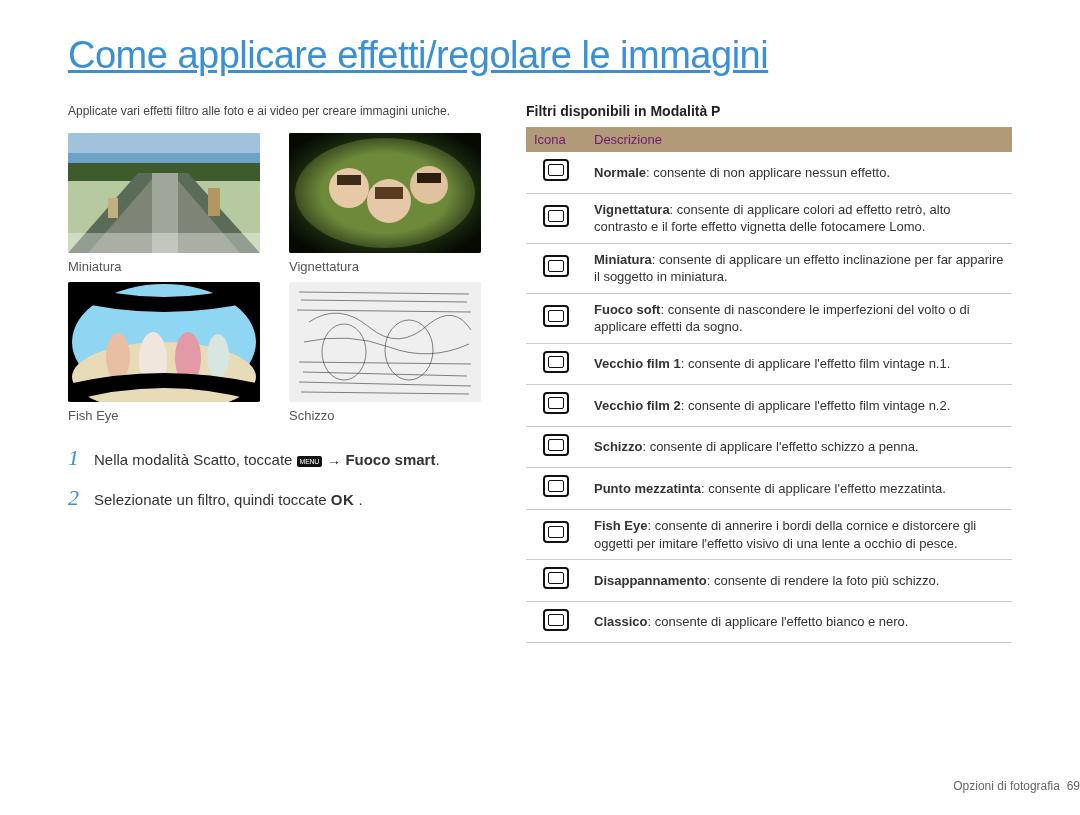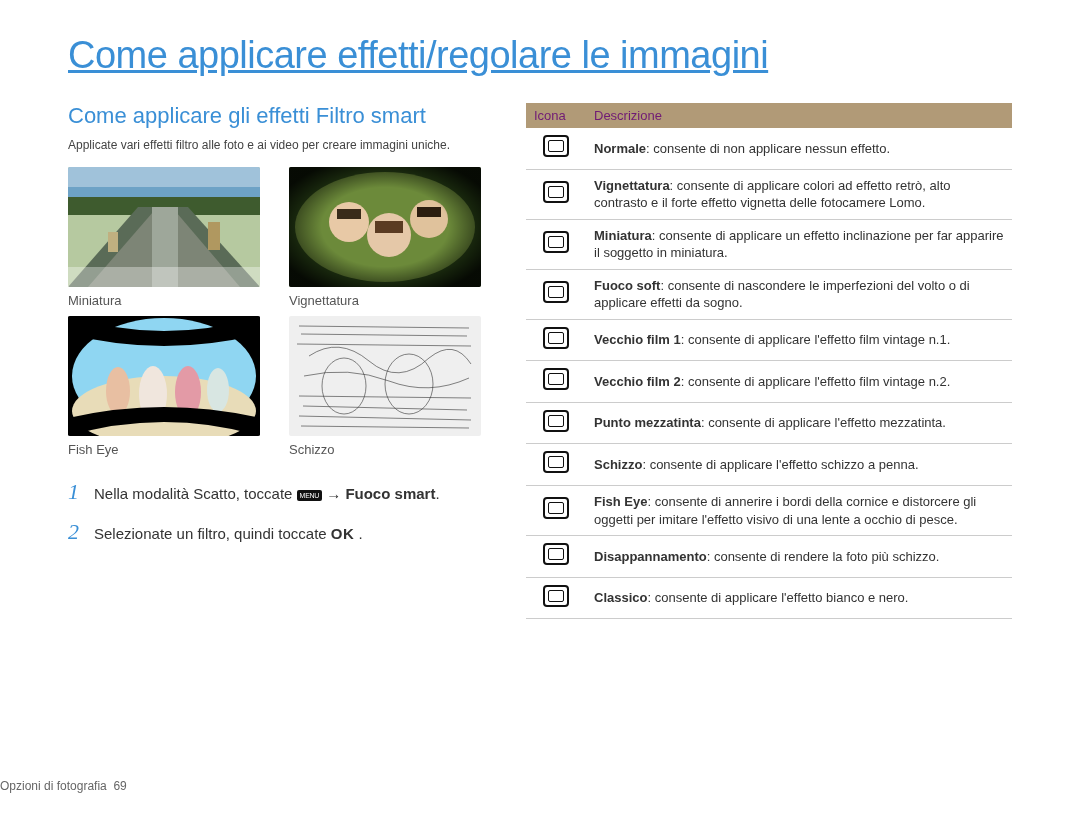--- a/index.html
+++ b/index.html
@@ -141,35 +141,34 @@
     content:"";
     position:absolute;
     inset:3px;
     border:1px solid #111;
     border-radius:2px;
   }
   .footer {
     position: absolute;
     bottom: 22px;
     width: 100%;
-    text-align: left;
+    text-align: right;
     font-size: 12px;
     color: #666;
   }
 </style>
 </head>
 <body>
 
 <div class="page">
   <h1 class="title">Come applicare effetti/regolare le immagini</h1>
 
   <div class="columns">
 
     <div class="col-left">
-      <h2 class="subhead">Come applicare gli effetti Filtro smart</h2>
       <p class="intro">Applicate vari effetti filtro alle foto e ai video per creare immagini uniche.</p>
 
       <div class="img-grid">
 
         <div>
           <svg class="thumb" viewBox="0 0 192 120">
             <rect width="192" height="120" fill="#b6c9a0"></rect>
             <rect y="0" width="192" height="32" fill="#6da2c6"></rect>
             <rect y="30" width="192" height="18" fill="#3e5b2e"></rect>
             <path d="M0,120 L70,40 L120,40 L192,120 Z" fill="#5a6b57"></path>
@@ -250,20 +249,21 @@
           <span>
             <span>Selezionate un filtro, quindi toccate </span>
             <span class="ok-label">OK</span>
             <span>.</span>
           </span>
         </div>
       </div>
     </div>
 
     <div class="col-right">
+      <div class="right-head">Filtri disponibili in Modalità P</div>
       <table class="filters">
         <thead>
           <tr>
             <th>Icona</th>
             <th>Descrizione</th>
           </tr>
         </thead>
         <tbody id="filters-body">
             <tr>
               <td><span class="filter-icon"></span></td>
@@ -284,25 +284,25 @@
             <tr>
               <td><span class="filter-icon"></span></td>
               <td><span class="bold">Vecchio film 1</span><span>: consente di applicare l'effetto film vintage n.1.</span></td>
             </tr>
             <tr>
               <td><span class="filter-icon"></span></td>
               <td><span class="bold">Vecchio film 2</span><span>: consente di applicare l'effetto film vintage n.2.</span></td>
             </tr>
             <tr>
               <td><span class="filter-icon"></span></td>
+              <td><span class="bold">Schizzo</span><span>: consente di applicare l'effetto schizzo a penna.</span></td>
+            </tr>
+            <tr>
+              <td><span class="filter-icon"></span></td>
               <td><span class="bold">Punto mezzatinta</span><span>: consente di applicare l'effetto mezzatinta.</span></td>
-            </tr>
-            <tr>
-              <td><span class="filter-icon"></span></td>
-              <td><span class="bold">Schizzo</span><span>: consente di applicare l'effetto schizzo a penna.</span></td>
             </tr>
             <tr>
               <td><span class="filter-icon"></span></td>
               <td><span class="bold">Fish Eye</span><span>: consente di annerire i bordi della cornice e distorcere gli oggetti per imitare l'effetto visivo di una lente a occhio di pesce.</span></td>
             </tr>
             <tr>
               <td><span class="filter-icon"></span></td>
               <td><span class="bold">Disappannamento</span><span>: consente di rendere la foto più schizzo.</span></td>
             </tr>
             <tr>

